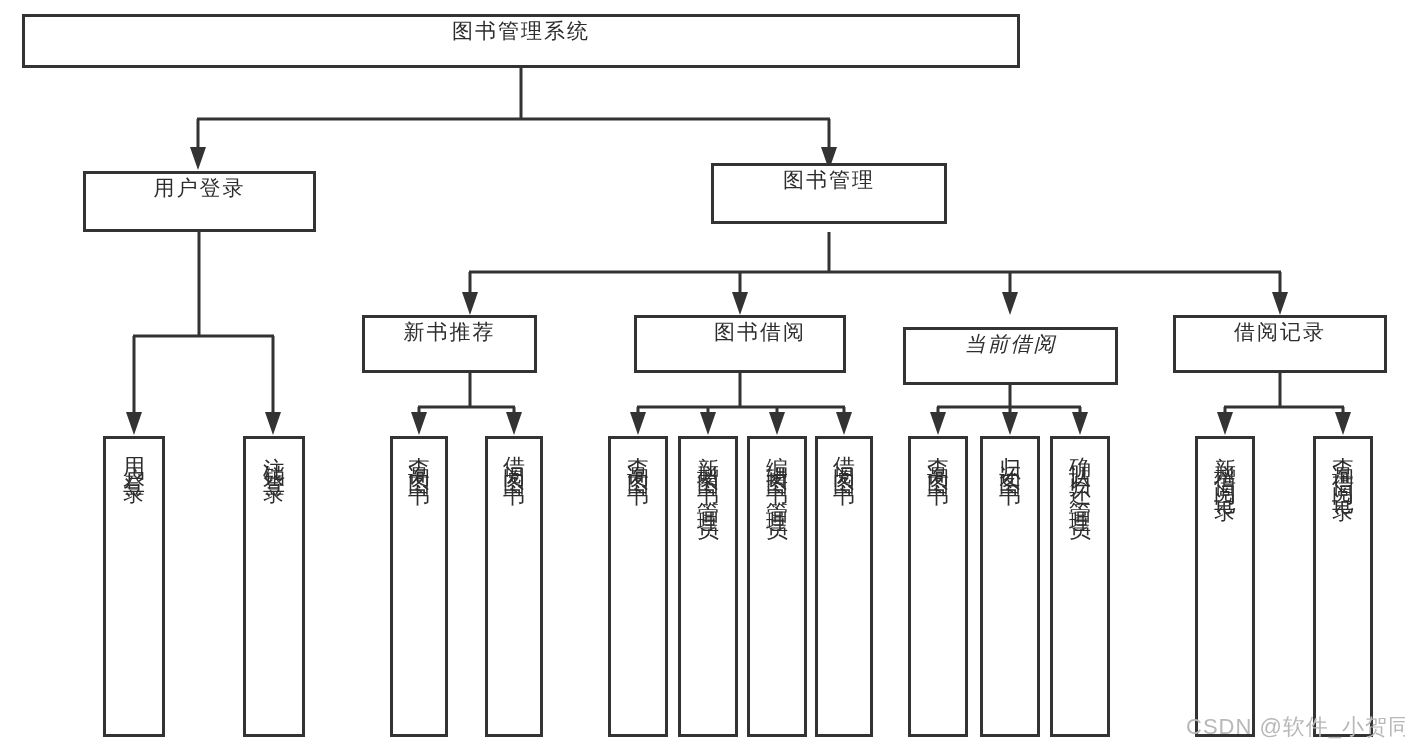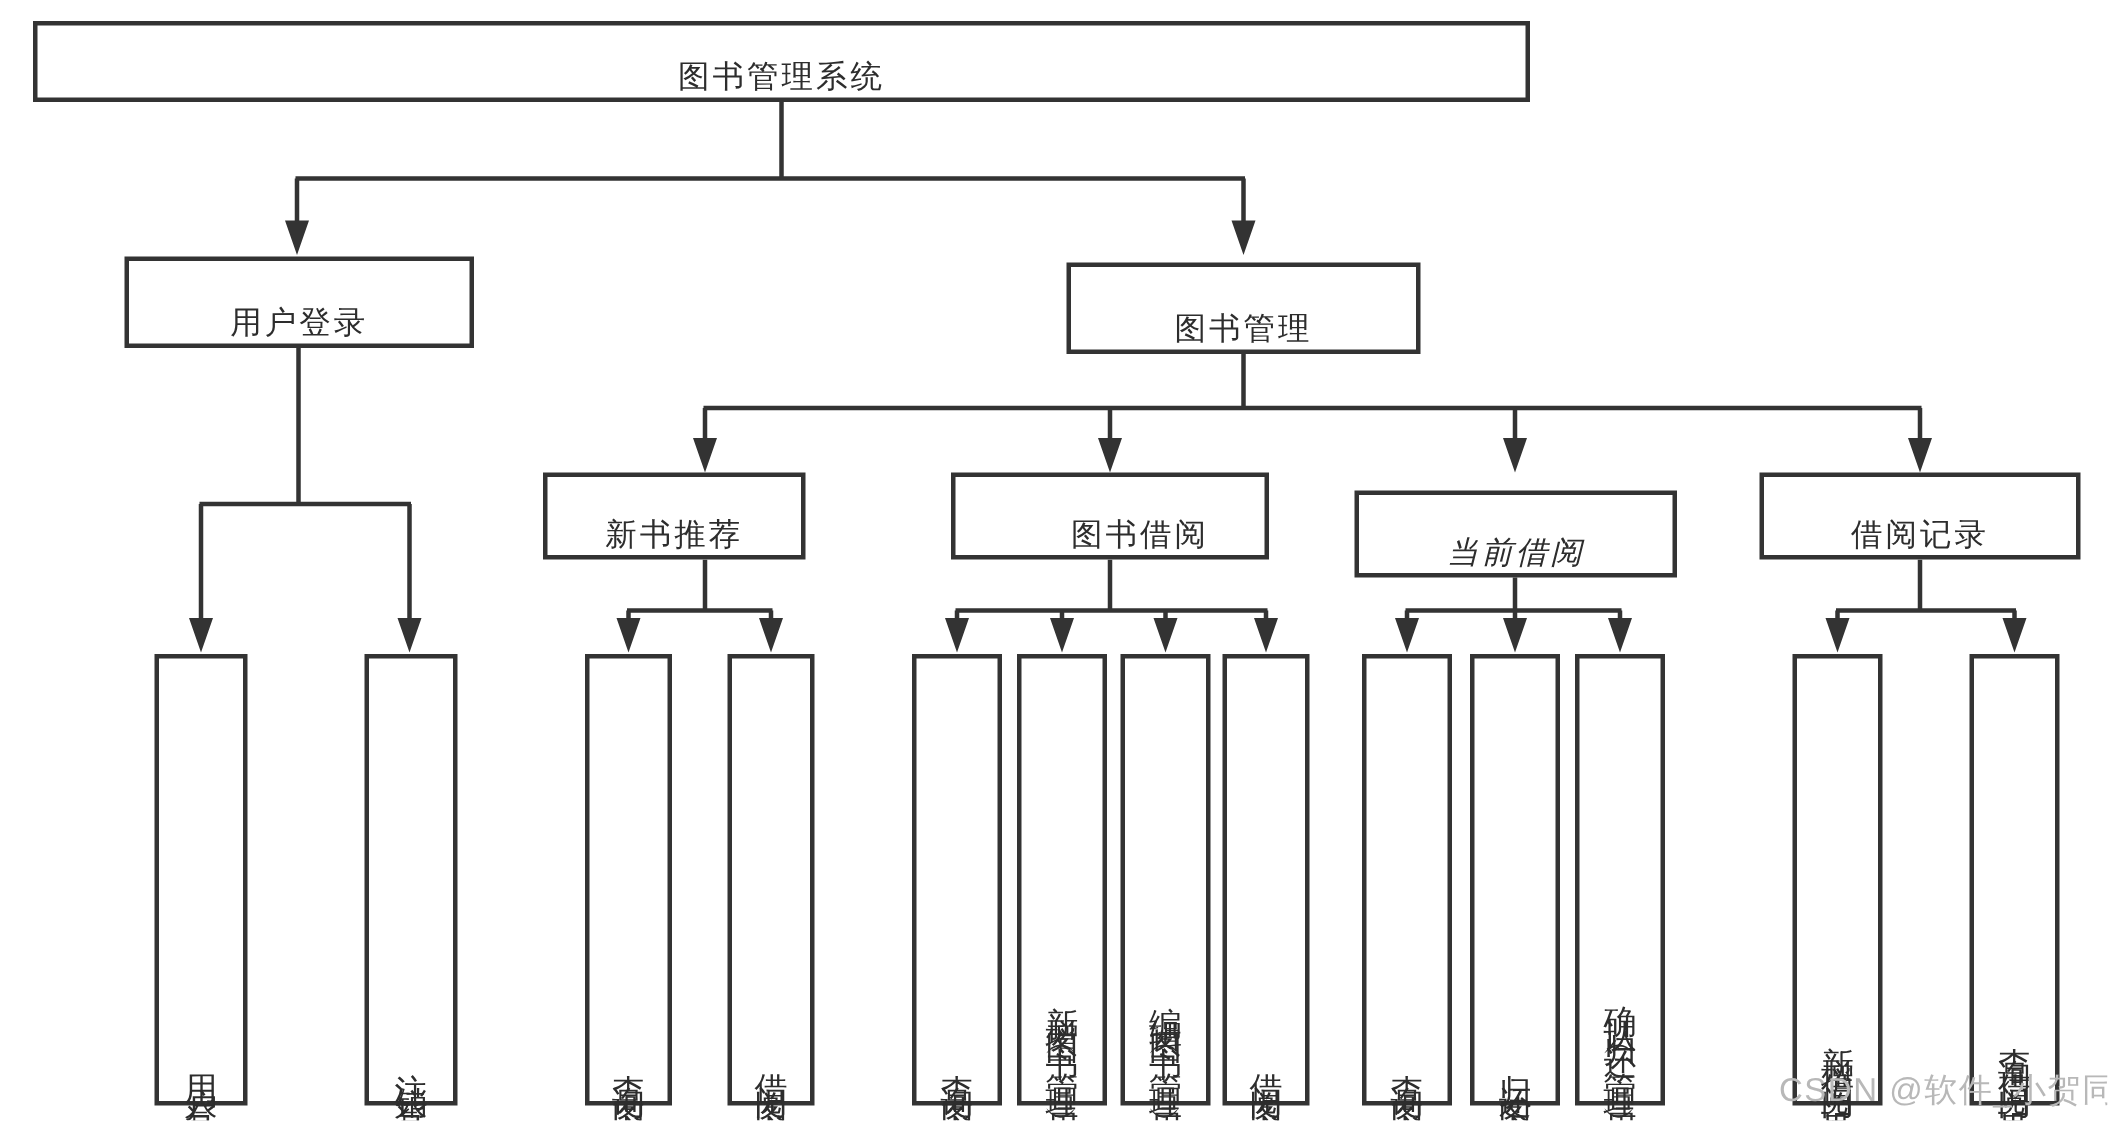--- a/index.html
+++ b/index.html
@@ -16,42 +16,42 @@
     left: 0; top: 0;
     width: 1405px; height: 747px;
     z-index: 1;
   }
   .box {
     position: absolute;
     box-sizing: border-box;
     background: #ffffff;
     border: 3px solid #333333;
     display: flex;
-    align-items: flex-end;
+    align-items: flex-start;
     justify-content: center;
     color: #2d2d2d;
     font-size: 21px;
     letter-spacing: 2px;
     z-index: 2;
     white-space: nowrap;
   }
   .vbox { z-index: 2; }
   .vbox .vtext {
     writing-mode: vertical-rl;
     text-orientation: mixed;
     letter-spacing: 9px;
     line-height: 1;
     font-size: 22px;
     white-space: nowrap;
   }
   
   .n-root        { left: 22px;   top: 14px;  width: 998px; height: 54px; }
   
   .n-user-login  { left: 83px;   top: 171px; width: 233px; height: 61px; }
-  .n-book-mgmt   { left: 711px;  top: 175px; width: 236px; height: 61px; }
+  .n-book-mgmt   { left: 711px;  top: 163px; width: 236px; height: 61px; }
   
   .n-new-rec     { left: 362px;  top: 315px; width: 175px; height: 58px; }
   .n-borrow      { left: 634px;  top: 315px; width: 212px; height: 58px; padding-left: 40px; }
   .n-current     { left: 903px;  top: 327px; width: 215px; height: 58px; font-style: italic; }
   .n-records     { left: 1173px; top: 315px; width: 214px; height: 58px; }
   
   .leaf          { top: 436px; height: 301px; }
   .l-user-login  { left: 103px;  width: 62px; }
   .l-logout      { left: 243px;  width: 62px; }
   .l-rec-query   { left: 390px;  width: 58px; }

